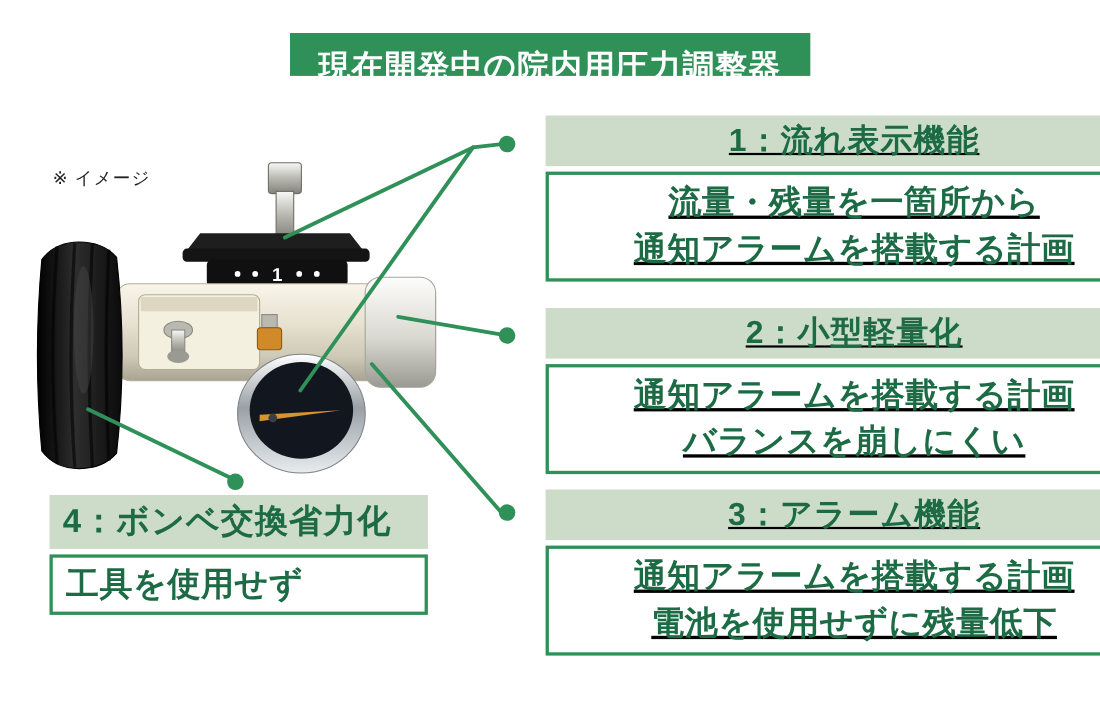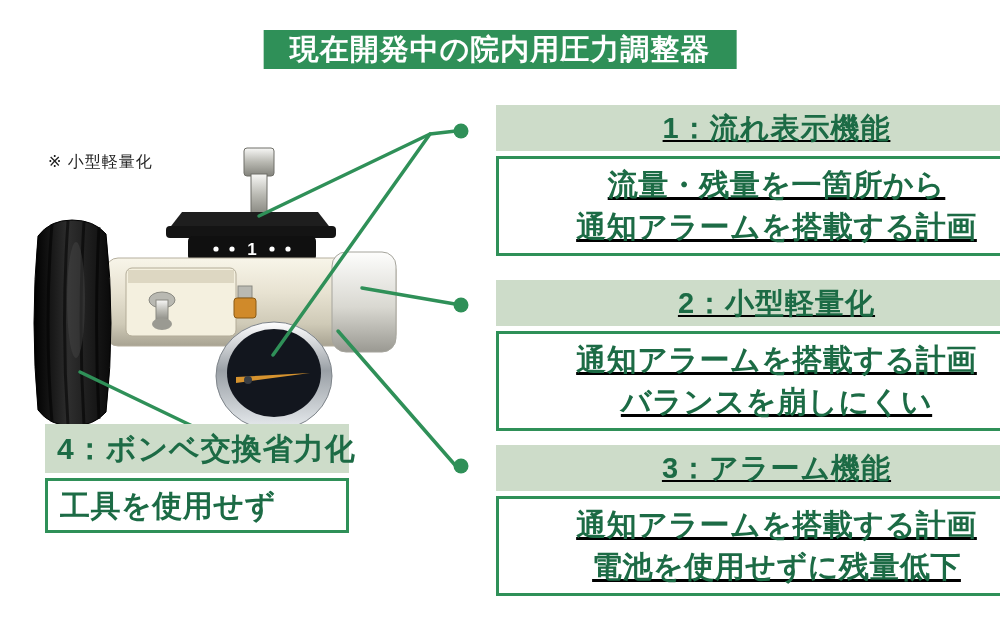--- a/index.html
+++ b/index.html
@@ -25,21 +25,21 @@
     position:absolute;
     top:30px;
     left:50%;
     transform:translateX(-50%);
     background:var(--green,#2f9058);
     color:var(--white,#fff);
     font-size:29px;
     font-weight:bold;
     line-height:39px;
     height:39px;
-    padding:0 26px;
+    padding:12px 26px;
     letter-spacing:1px;
     white-space:nowrap;
   }
   .image-note{
     position:absolute;
     top:152px;
     left:48px;
     font-size:16px;
     color:#222222;
     letter-spacing:1px;
@@ -99,22 +99,22 @@
     line-height:42px;
     text-align:center;
     padding:5px 4px;
     letter-spacing:0.5px;
   }
   #feature-box-1{top:105px;}
   #feature-box-2{top:280px;}
   #feature-box-3{top:445px;border-radius:26px;}
   #feature-box-4{
     left:45px;
-    top:424px;
-    width:304px;
+    top:450px;
+    width:344px;
   }
   #feature-box-4 .feature-header{
     text-align:left;
     padding-left:12px;
     font-size:30px;
     height:49px;
     line-height:49px;
   }
   #feature-box-4 .feature-body{
     text-align:left;
@@ -123,21 +123,21 @@
     line-height:43px;
   }
 </style>
 </head>
 <body>
 
 <div class="canvas">
 
   <div class="title-bar">現在開発中の院内用圧力調整器</div>
 
-  <div class="image-note">※ 小型軽量化</div>
+  <div class="image-note">※ イメージ</div>
 
   <svg class="device-svg" viewBox="0 0 460 330">
     <defs>
       <linearGradient id="gradMetal" x1="0" y1="0" x2="0" y2="1">
         <stop offset="0" stop-color="#f8f8f6"></stop>
         <stop offset="0.5" stop-color="#b9b9b2"></stop>
         <stop offset="1" stop-color="#83837c"></stop>
       </linearGradient>
       <linearGradient id="gradBody" x1="0" y1="0" x2="0" y2="1">
         <stop offset="0" stop-color="#f8f5e9"></stop>

